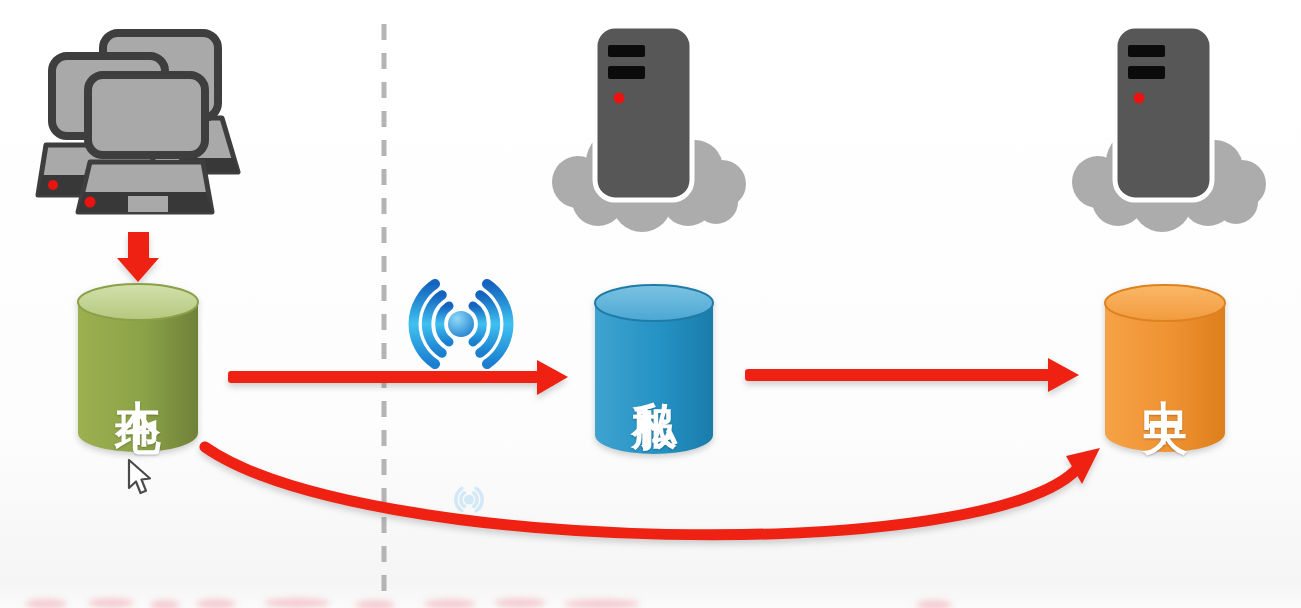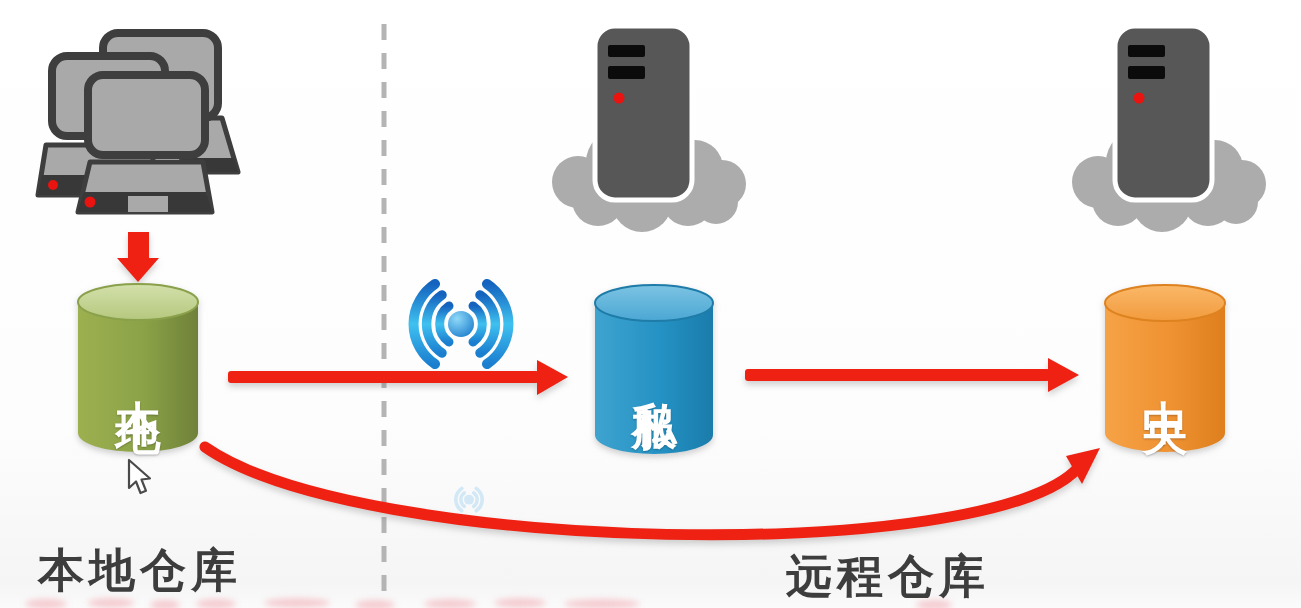--- a/index.html
+++ b/index.html
@@ -228,20 +228,18 @@
   <div class="cyl-label-wrap" style="left:75px;top:283px;width:126px;height:181px;">
     <span class="cyl-label">本地</span>
   </div>
   <div class="cyl-label-wrap" style="left:592px;top:284px;width:124px;height:182px;">
     <span class="cyl-label">私服</span>
   </div>
   <div class="cyl-label-wrap" style="left:1102px;top:284px;width:126px;height:180px;">
     <span class="cyl-label">中央</span>
   </div>
 
-  <div class="section-label" style="left:38px;top:540px;">本地仓库</div>
-  <div class="section-label" style="left:786px;top:546px;">远程仓库</div>
 
   <svg class="abs" style="left:126px;top:458px;" width="28" height="40" viewBox="0 0 28 40">
     <path d="M3,2 L3,30 L10,23.5 L14.5,35 L20,32.8 L15.5,21.5 L24,20.5 Z" fill="#ffffff" stroke="#4a4a4a" stroke-width="2.2" stroke-linejoin="round"></path>
   </svg>
 
 </div>
 
 </body></html>

